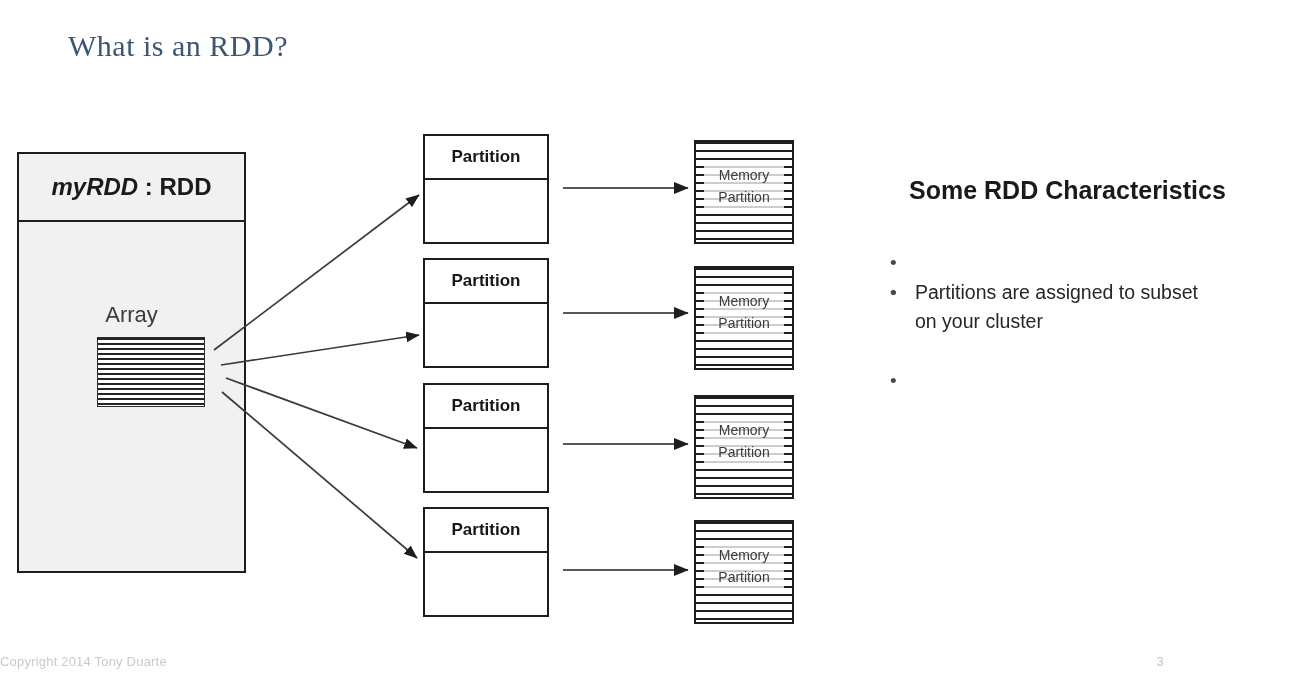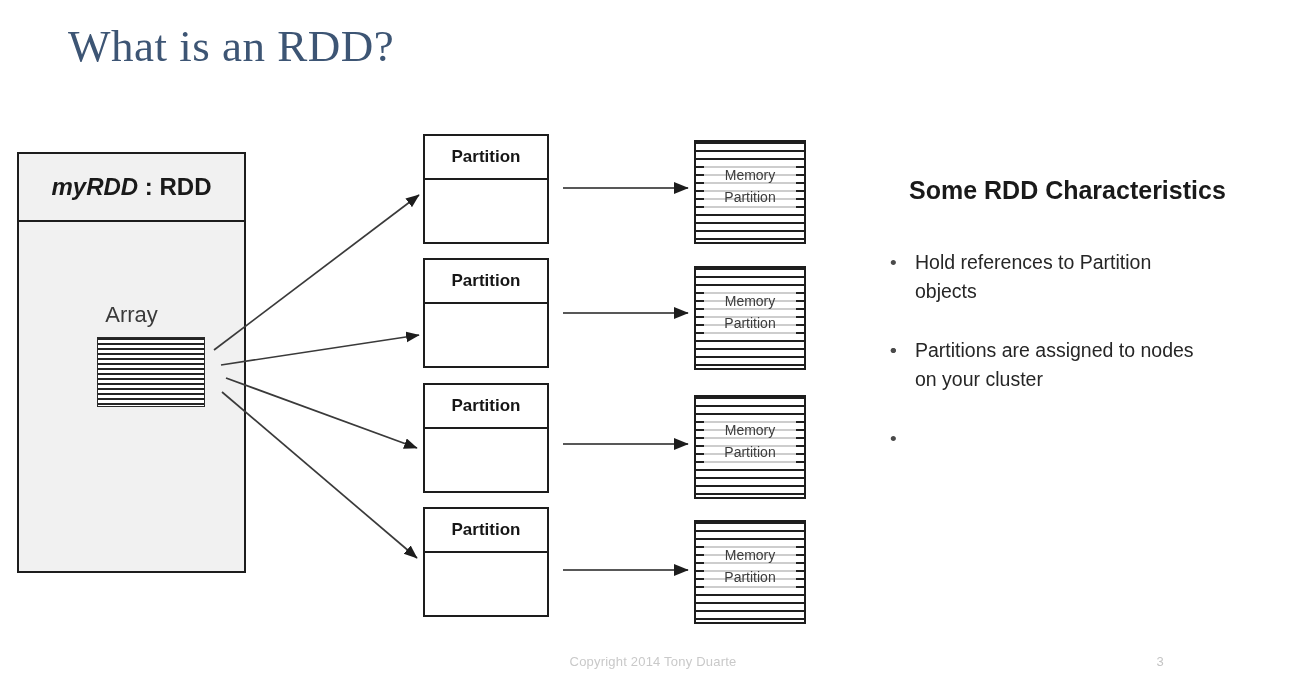--- a/index.html
+++ b/index.html
@@ -18,21 +18,21 @@
     background: #ffffff;
     overflow: hidden;
   }
 
   
   #slide-title {
     position: absolute;
     left: 68px;
     top: 18px;
     font-family: "Liberation Serif", serif;
-    font-size: 45px;
+    font-size: 30px;
     line-height: 56px;
     color: #3d5574;
     letter-spacing: 0.5px;
     white-space: nowrap;
   }
 
   
   #rdd-box {
     position: absolute;
     left: 17px;
@@ -114,21 +114,21 @@
   }
   .partition-head span {
     font-size: 17px;
     font-weight: bold;
     color: #161616;
   }
 
   
   .memory-block {
     position: absolute;
-    width: 112px;
+    width: 100px;
     height: 104px;
     border: 2px solid #1d1d1d;
     box-sizing: border-box;
     background:
       repeating-linear-gradient(
         to bottom,
         #1f1f1f 0px,
         #1f1f1f 2px,
         #ffffff 2px,
         #ffffff 8px
@@ -191,21 +191,20 @@
     height: 700px;
     pointer-events: none;
   }
 
   
   #footer-copyright {
     position: absolute;
     left: 0;
     top: 654px;
     width: 1306px;
-    text-align: center;
     font-size: 13px;
     color: #c9c9c9;
     letter-spacing: 0.2px;
   }
   #footer-pagenum {
     position: absolute;
     left: 1120px;
     top: 654px;
     width: 80px;
     text-align: center;
@@ -291,28 +290,27 @@
       <line x1="563" y1="313" x2="688" y2="313"></line>
       <line x1="563" y1="444" x2="688" y2="444"></line>
       <line x1="563" y1="570" x2="688" y2="570"></line>
     </g>
   </svg>
 
   <div id="char-title">Some RDD Characteristics</div>
   <div id="char-list">
     <div class="char-item">
       <span class="char-bullet">•</span>
-      <span>Hold references to Partition objects</span>
     </div>
     <div class="char-item">
       <span class="char-bullet">•</span>
     </div>
     <div class="char-item">
       <span class="char-bullet">•</span>
-      <span>Partitions are assigned to nodes on your cluster</span>
+      <span>Partitions are assigned to subset on your cluster</span>
     </div>
     <div class="char-item">
       <span class="char-bullet">•</span>
     </div>
   </div>
 
   <div id="footer-copyright">Copyright 2014 Tony Duarte</div>
   <div id="footer-pagenum">3</div>
 
 </div>

